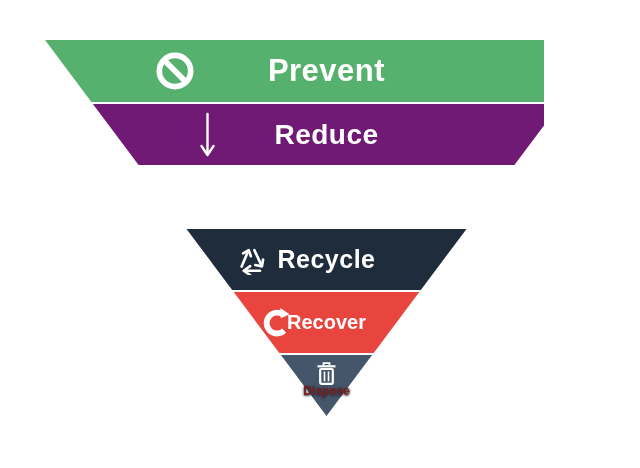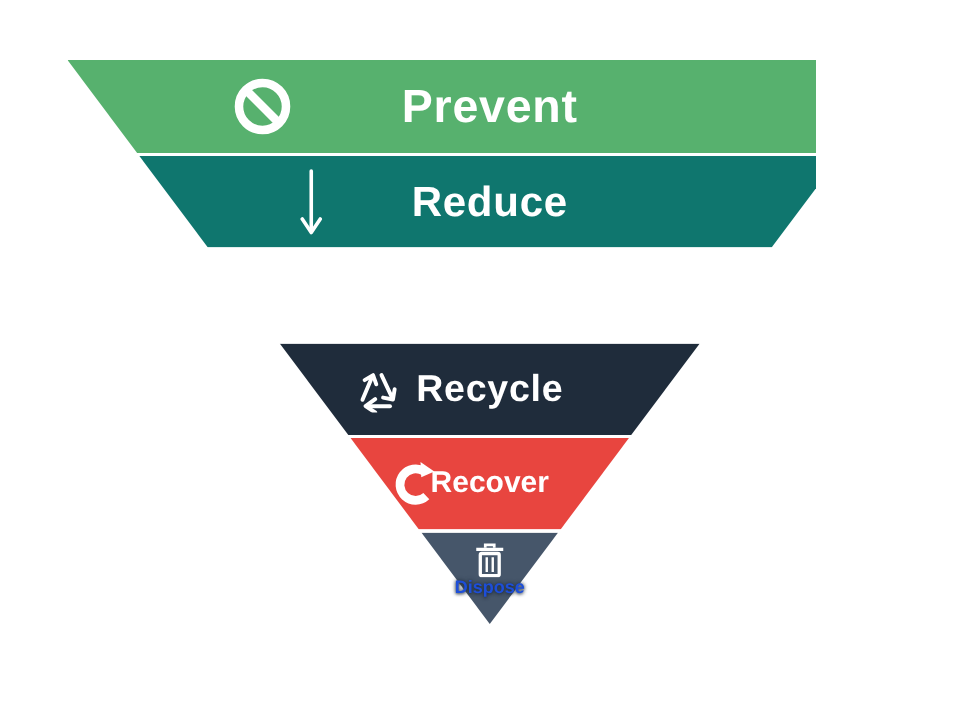--- a/index.html
+++ b/index.html
@@ -26,41 +26,41 @@
     color:#fff;font-weight:700;letter-spacing:0.5px;white-space:nowrap;
   }
   .l1{top:0;height:62px;line-height:62px;font-size:31px;}
   .l2{top:0;height:61px;line-height:61px;font-size:28px;}
   .l3{top:0;height:60px;line-height:60px;font-size:26px;}
   .l4{top:0;height:61px;line-height:61px;font-size:25px;}
   .l5{top:0;height:61px;line-height:61px;font-size:20px;letter-spacing:0;}
   .dispose-icon{position:absolute;top:322px;left:271px;line-height:0;}
   .dispose-label{
     position:absolute;top:344px;left:0;right:0;text-align:center;
-    font-size:12px;font-weight:700;color:#1d4ed8;white-space:nowrap;
+    font-size:12px;font-weight:700;color:#7f1d1d;white-space:nowrap;
     text-shadow:0 0 3px rgba(31,44,59,.9),0 1px 2px rgba(31,44,59,.7);
   }
 </style>
 </head>
 <body>
 
 <div class="canvas" style="background: rgb(255, 255, 255);">
   <div class="pyramid">
 
     <div class="band band-1" style="background: rgb(87, 177, 110); color: rgb(255, 255, 255);">
       <span class="icon i1">
         <svg width="38" height="38" viewBox="0 0 40 40">
           <circle cx="20" cy="20" r="16.5" fill="none" stroke="#fff" stroke-width="6"></circle>
           <line x1="9.5" y1="9.5" x2="30.5" y2="30.5" stroke="#fff" stroke-width="6"></line>
         </svg>
       </span>
       <span class="label l1">Prevent</span>
     </div>
 
-    <div class="band band-2" style="background: #0f766e; color: rgb(255, 255, 255);">
+    <div class="band band-2" style="background: #701a75; color: rgb(255, 255, 255);">
       <span class="icon i2">
         <svg width="15" height="46" viewBox="0 0 15 46">
           <g fill="none" stroke="#fff" stroke-width="2.4" stroke-linecap="round" stroke-linejoin="round">
             <line x1="7.5" y1="2" x2="7.5" y2="41"></line>
             <polyline points="1.5,34 7.5,43 13.5,34"></polyline>
           </g>
         </svg>
       </span>
       <span class="label l2">Reduce</span>
     </div>

